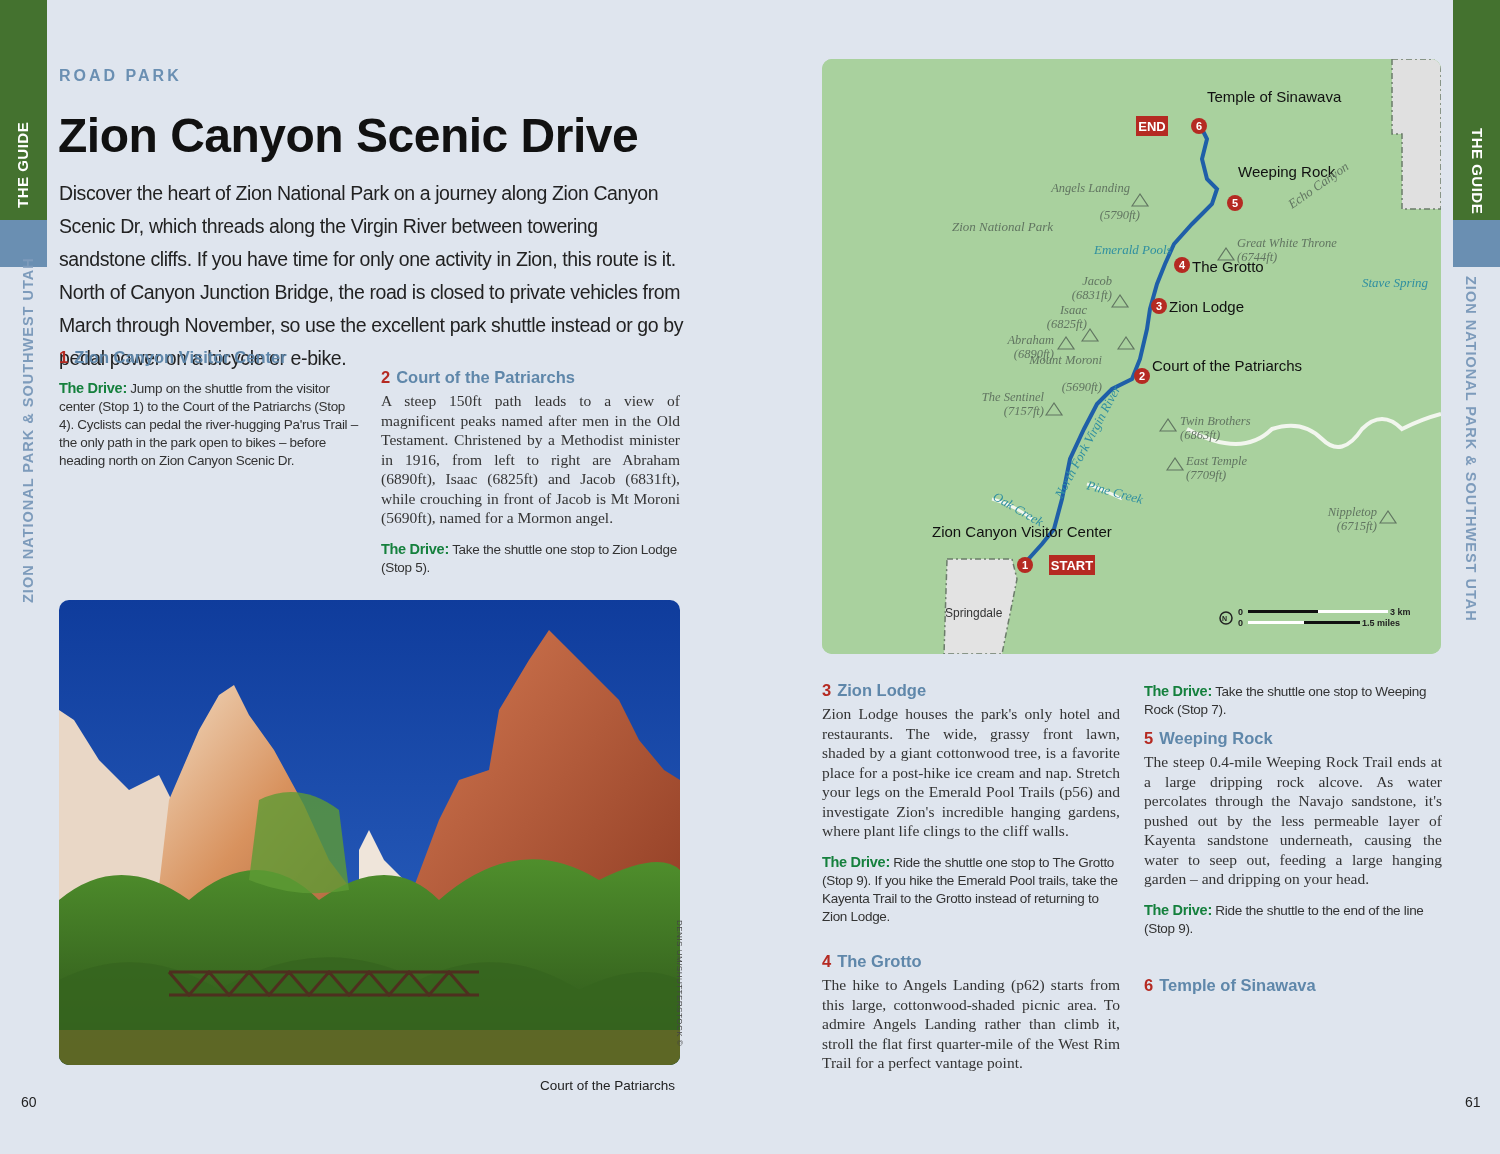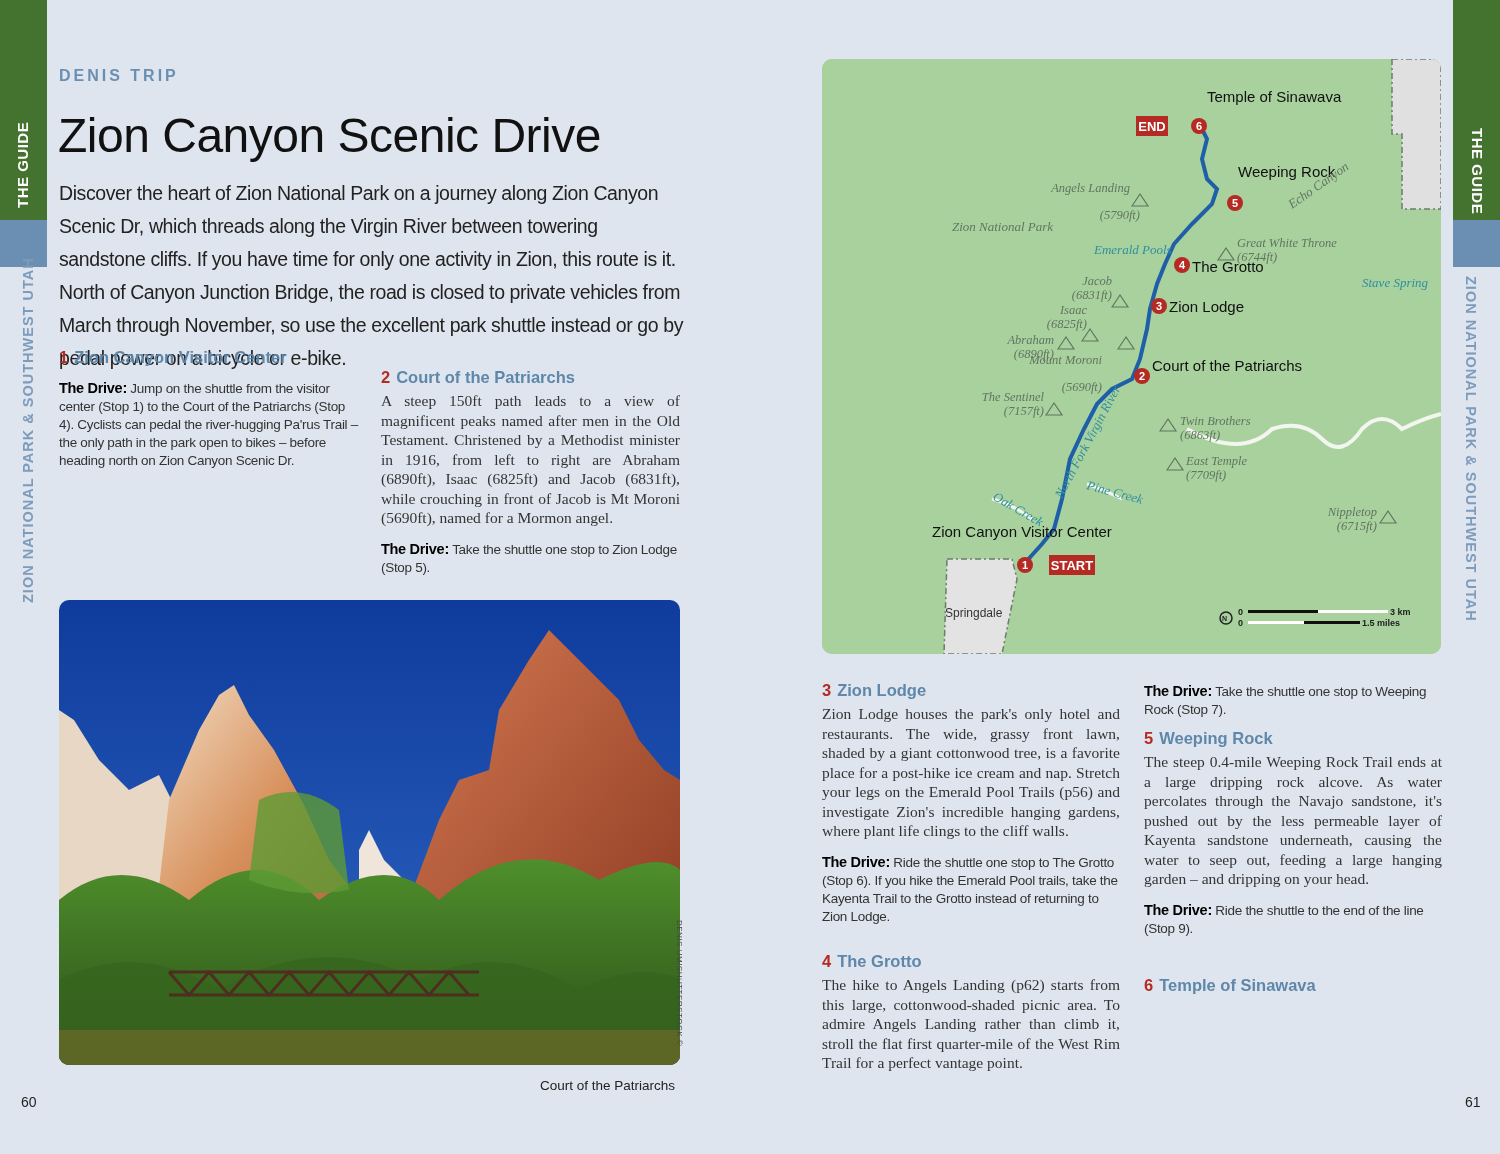--- a/index.html
+++ b/index.html
@@ -13,29 +13,29 @@
   .tab-blue { background: #6a8fb2; height: 47px; }
   .tab-green span, .side-label {
     position: absolute; white-space: nowrap; font-weight: bold; letter-spacing: 0.5px;
   }
   .left .tab-green span { color: #fff; font-size: 15px; transform: rotate(-90deg); transform-origin: left top; left: 14px; top: 208px; }
   .right .tab-green span { color: #fff; font-size: 15px; transform: rotate(90deg); transform-origin: left top; left: 33px; top: 128px; }
   .side-label { color: #7d9bbb; font-size: 14.5px; font-weight: bold; letter-spacing: 1px; }
   .left .side-label { transform: rotate(-90deg); transform-origin: left top; left: 20px; top: 603px; }
 
   .eyebrow { position: absolute; left: 59px; top: 67px; font-size: 16px; letter-spacing: 3px; color: #6a8fb2; font-weight: bold; }
-  .title { position: absolute; left: 58px; top: 108px; font-size: 48px; font-weight: normal; color: #111; letter-spacing: -0.5px; }
+  .title { position: absolute; left: 58px; top: 108px; font-size: 48px; font-weight: bold; color: #111; letter-spacing: -0.5px; }
   .intro { position: absolute; left: 59px; top: 177px; width: 625px; font-size: 19.5px; line-height: 33px; color: #222; letter-spacing: -0.4px; }
 
   .stop { position: absolute; }
   .stop h3 { font-size: 16.5px; font-weight: bold; color: #5f87aa; margin-bottom: 4px; }
   .stop h3 .num { color: #b52a22; margin-right: 6px; }
   .stop .body { font-family: "Liberation Serif", serif; font-size: 15.5px; line-height: 19.5px; color: #333; text-align: justify; }
   .stop .drive { font-size: 13.5px; line-height: 18px; color: #333; margin-top: 12px; letter-spacing: -0.3px; }
-  .stop .drive b { color: #000000; font-size: 14.5px; }
+  .stop .drive b { color: #15803d; font-size: 14.5px; }
 
   .photo { position: absolute; left: 59px; top: 600px; width: 621px; height: 465px; border-radius: 10px; overflow: hidden; }
   .credit { position: absolute; left: 684px; top: 920px; font-size: 8px; color: #444; transform: rotate(90deg); transform-origin: left top; white-space: nowrap; letter-spacing: 0.5px; }
   .caption { position: absolute; left: 540px; top: 1078px; font-size: 13.5px; color: #222; }
   .page-num { position: absolute; top: 1094px; font-size: 14px; color: #222; text-align: right; }
 
   .map { position: absolute; left: 822px; top: 59px; width: 619px; height: 595px; border-radius: 10px; overflow: hidden; background: #a9d19e; }
   .map svg { position: absolute; left: 0; top: 0; }
 </style>
 </head>
@@ -50,21 +50,21 @@
 </div>
 
 <div class="side-tab right">
   <div class="tab-green">
     <span>THE GUIDE</span>
   </div>
   <div class="tab-blue"></div>
 </div>
 <span class="side-label" style="position:absolute; left:1479px; top:276px; transform:rotate(90deg); transform-origin:left top;">ZION NATIONAL PARK &amp; SOUTHWEST UTAH</span>
 
-<div class="eyebrow">DENIS TRIP</div>
+<div class="eyebrow">ROAD PARK</div>
 <h1 class="title">Zion Canyon Scenic Drive</h1>
 <p class="intro">Discover the heart of Zion National Park on a journey along Zion Canyon Scenic Dr, which threads along the Virgin River between towering sandstone cliffs. If you have time for only one activity in Zion, this route is it. North of Canyon Junction Bridge, the road is closed to private vehicles from March through November, so use the excellent park shuttle instead or go by pedal power on a bicycle or e-bike.</p>
 
 <div class="stop" style="left:59px; top:348px; width:299px;">
   <h3><span class="num">1</span><span>Zion Canyon Visitor Center</span></h3>
   <p class="drive"><b>The Drive:</b><span> Jump on the shuttle from the visitor center (Stop 1) to the Court of the Patriarchs (Stop 4). Cyclists can pedal the river-hugging Pa'rus Trail – the only path in the park open to bikes – before heading north on Zion Canyon Scenic Dr.</span></p>
 </div>
 
 <div class="stop" style="left:381px; top:368px; width:299px;">
   <h3><span class="num">2</span><span>Court of the Patriarchs</span></h3>
@@ -213,21 +213,21 @@
       <rect x="482" y="562" width="56" height="3" fill="#111"></rect>
       <text x="568" y="556">3 km</text>
       <text x="540" y="567">1.5 miles</text>
     </g>
   </svg>
 </div>
 
 <div class="stop" style="left:822px; top:681px; width:298px;">
   <h3><span class="num">3</span><span>Zion Lodge</span></h3>
   <p class="body">Zion Lodge houses the park's only hotel and restaurants. The wide, grassy front lawn, shaded by a giant cottonwood tree, is a favorite place for a post-hike ice cream and nap. Stretch your legs on the Emerald Pool Trails (p56) and investigate Zion's incredible hanging gardens, where plant life clings to the cliff walls.</p>
-  <p class="drive"><b>The Drive:</b><span> Ride the shuttle one stop to The Grotto (Stop 6). If you hike the Emerald Pool trails, take the Kayenta Trail to the Grotto instead of returning to Zion Lodge.</span></p>
+  <p class="drive"><b>The Drive:</b><span> Ride the shuttle one stop to The Grotto (Stop 9). If you hike the Emerald Pool trails, take the Kayenta Trail to the Grotto instead of returning to Zion Lodge.</span></p>
 </div>
 
 <div class="stop" style="left:822px; top:952px; width:298px;">
   <h3><span class="num">4</span><span>The Grotto</span></h3>
   <p class="body">The hike to Angels Landing (p62) starts from this large, cottonwood-shaded picnic area. To admire Angels Landing rather than climb it, stroll the flat first quarter-mile of the West Rim Trail for a perfect vantage point.</p>
 </div>
 
 <div class="stop" style="left:1144px; top:670px; width:298px;">
   <p class="drive"><b>The Drive:</b><span> Take the shuttle one stop to Weeping Rock (Stop 7).</span></p>
 </div>

